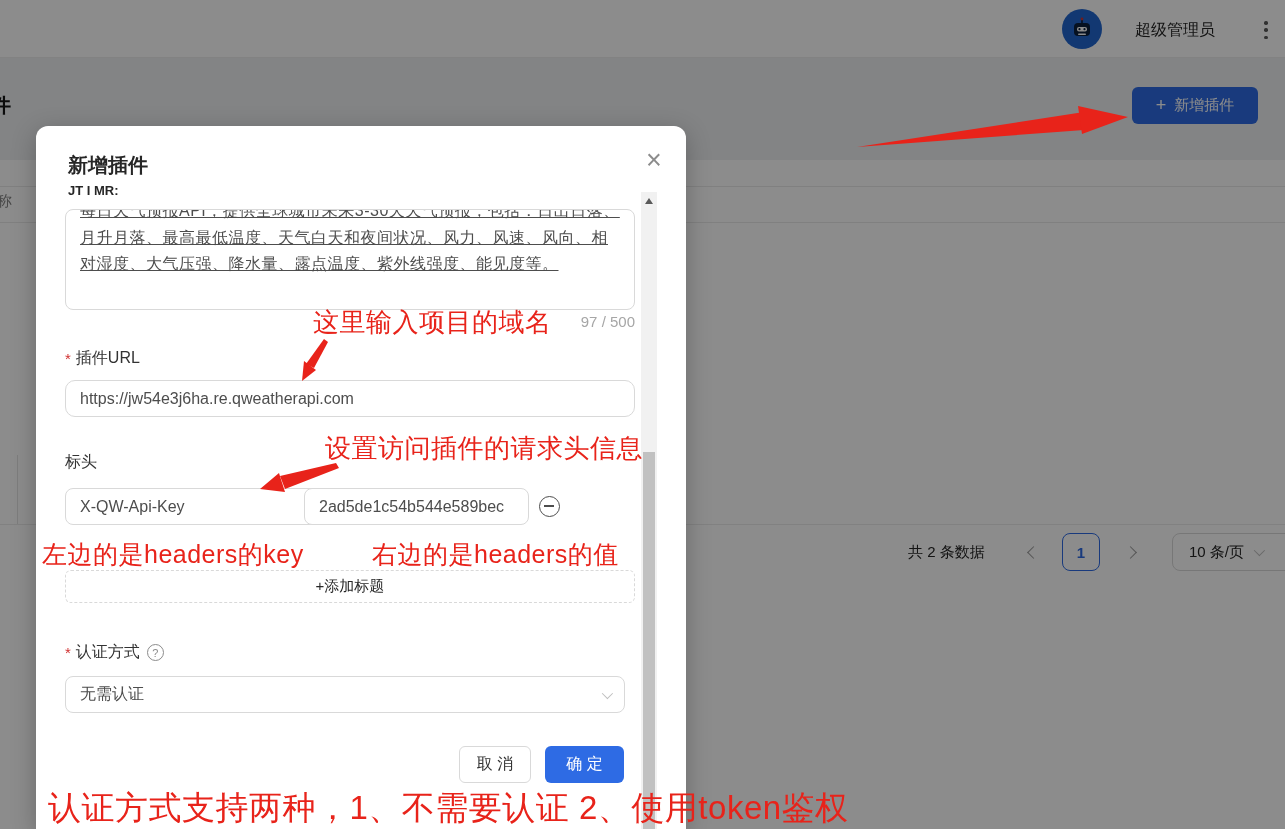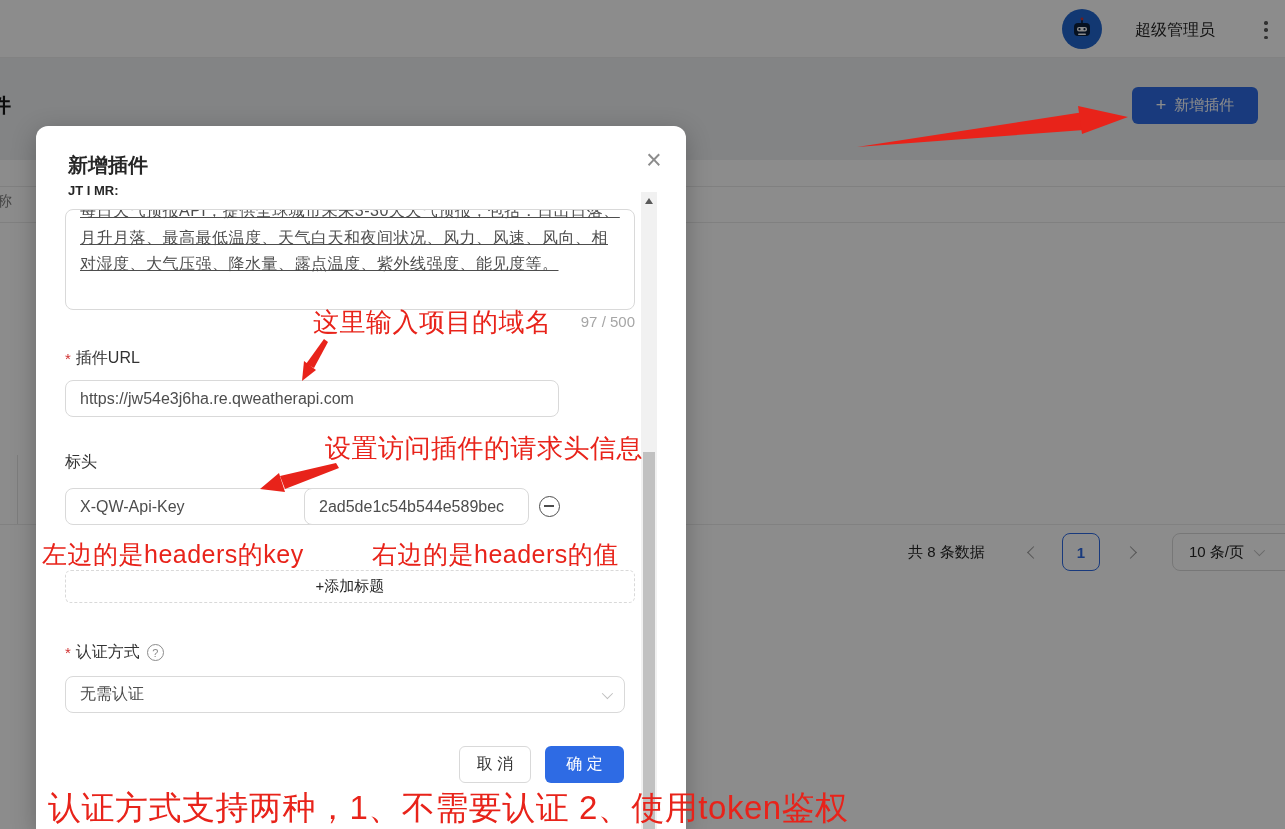--- a/index.html
+++ b/index.html
@@ -94,21 +94,21 @@
     <span>新增插件</span>
   </button>
 
   <div class="bg-card"></div>
   <div class="hline" style="top:186px;"></div>
   <div class="th-clip">称</div>
   <div class="hline" style="top:222px;"></div>
   <div class="rowline-v"></div>
   <div class="hline" style="top:524px; background:#ececec;"></div>
 
-  <div class="pag-total">共 8 条数据</div>
+  <div class="pag-total">共 2 条数据</div>
   <div class="pag-chev pag-prev"></div>
   <div class="pag-page">1</div>
   <div class="pag-chev pag-next"></div>
   <div class="pag-size">
     <span>10 条/页</span>
     <span class="chev-dn"></span>
   </div>
 
   <div class="mask"></div>
 
@@ -119,21 +119,21 @@
 
     <div class="f-area box textarea" style="position:absolute;">
       <div class="inner">每日天气预报API，提供全球城市未来3-30天天气预报，包括：日出日落、月升月落、最高最低温度、天气白天和夜间状况、风力、风速、风向、相对湿度、大气压强、降水量、露点温度、紫外线强度、能见度等。</div>
     </div>
     <div class="counter">97 / 500</div>
 
     <div class="field-label" style="top:222px;">
       <span class="req">*</span>
       <span>插件URL</span>
     </div>
-    <input class="txt-input" style="left: 29px; top: 254px; width: 494px;" value="https://jw54e3j6ha.re.qweatherapi.com">
+    <input class="txt-input" style="left: 29px; top: 254px; width: 570px; border-radius: 10px;" value="https://jw54e3j6ha.re.qweatherapi.com">
 
     <div class="field-label" style="top:326px;">
       <span>标头</span>
     </div>
     <input class="txt-input" style="left: 29px; top: 362px; width: 265px;" value="X-QW-Api-Key">
     <input class="txt-input" style="left: 268px; top: 362px; width: 225px;" value="2ad5de1c54b544e589bec">
     <div class="minus-icon"></div>
 
     <button class="add-header">+添加标题</button>
 

